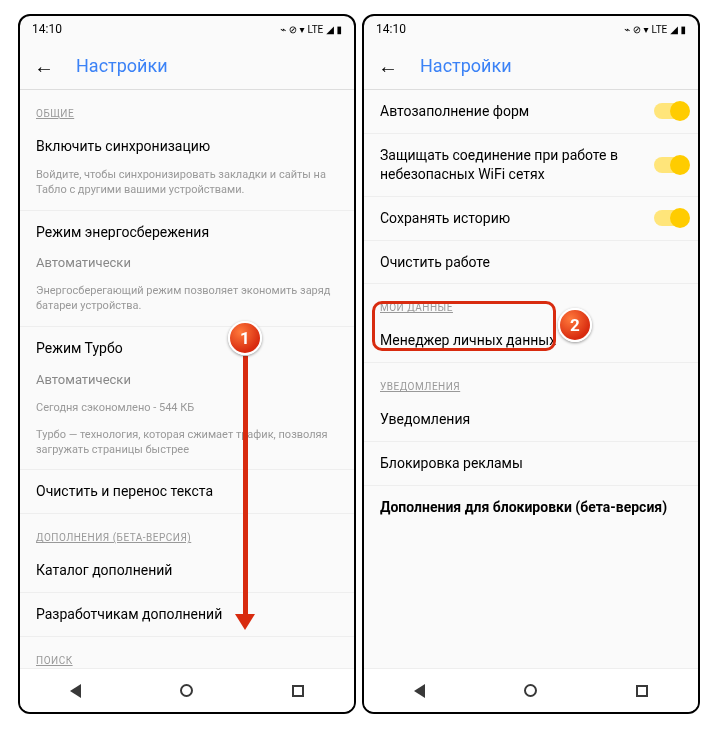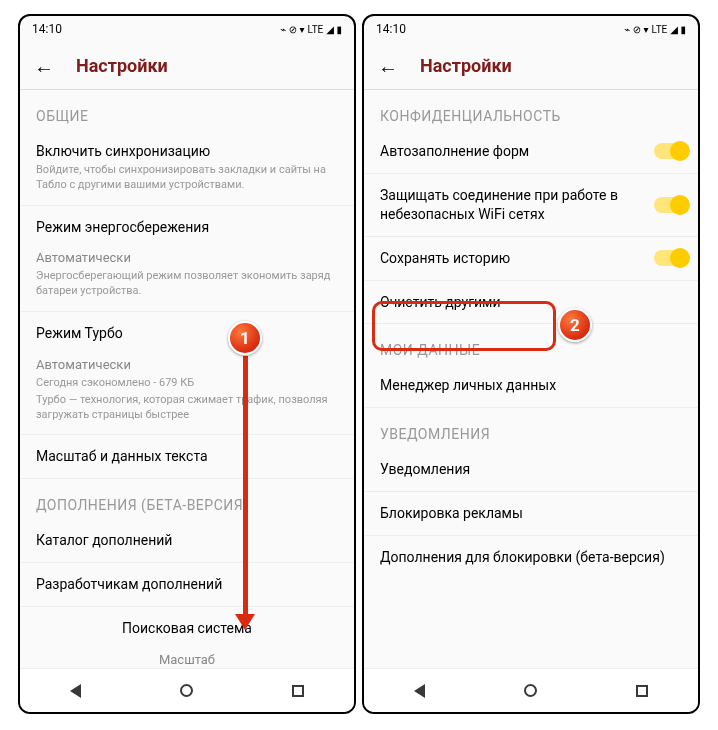--- a/index.html
+++ b/index.html
@@ -39,32 +39,33 @@
     padding: 0 12px;
     border-bottom: 1px solid #ddd;
     background: #fafafa;
   }
   .back-icon {
     width: 24px; height: 24px;
     display: flex; align-items: center; justify-content: center;
     font-size: 20px; color: #000;
     margin-right: 20px;
   }
-  .header-title { font-size: 18px; font-weight: 700; color: #7f1d1d; }
+  .header-title { font-size: 18px; font-weight: 400; color: #3b82f6; }
   .content {
     height: calc(100% - 26px - 48px - 44px);
     overflow: hidden;
     background: #fafafa;
   }
   .section-header {
-    font-size: 14px;
+    font-size: 10px;
     letter-spacing: 0.5px;
     color: #999;
     padding: 18px 16px 6px 16px;
     text-transform: uppercase;
+    text-decoration: underline;
   }
   .setting-item {
     padding: 12px 16px 12px 16px;
     border-bottom: 1px solid #eee;
     position: relative;
   }
   .setting-item.with-toggle { padding-right: 54px; }
   .setting-title {
     font-size: 14px;
     color: #000;
@@ -73,21 +74,21 @@
   .setting-sub {
     font-size: 13px;
     color: #888;
     line-height: 1.3;
     margin-top: 14px;
   }
   .setting-desc {
     font-size: 11px;
     color: #999;
     line-height: 1.35;
-    margin-top: 2px;
+    margin-top: 12px;
   }
   .toggle {
     position: absolute;
     right: 10px;
     top: 50%;
     transform: translateY(-50%);
     width: 34px; height: 16px;
     background: #ffe57a;
     border-radius: 8px;
   }
@@ -165,33 +166,34 @@
       <div class="setting-desc">Войдите, чтобы синхронизировать закладки и сайты на Табло с другими вашими устройствами.</div>
     </div>
     <div class="setting-item">
       <div class="setting-title">Режим энергосбережения</div>
       <div class="setting-sub">Автоматически</div>
       <div class="setting-desc">Энергосберегающий режим позволяет экономить заряд батареи устройства.</div>
     </div>
     <div class="setting-item">
       <div class="setting-title">Режим Турбо</div>
       <div class="setting-sub">Автоматически</div>
-      <div class="setting-desc">Сегодня сэкономлено - 679 КБ</div>
+      <div class="setting-desc">Сегодня сэкономлено - 544 КБ</div>
       <div class="setting-desc">Турбо — технология, которая сжимает трафик, позволяя загружать страницы быстрее</div>
     </div>
     <div class="setting-item">
-      <div class="setting-title">Масштаб и данных текста</div>
+      <div class="setting-title">Очистить и перенос текста</div>
     </div>
     <div class="section-header">ДОПОЛНЕНИЯ (БЕТА-ВЕРСИЯ)</div>
     <div class="setting-item">
       <div class="setting-title">Каталог дополнений</div>
     </div>
     <div class="setting-item">
       <div class="setting-title">Разработчикам дополнений</div>
     </div>
+    <div class="section-header">ПОИСК</div>
     <div class="setting-item" style="border-bottom:none;text-align:center;">
       <div class="setting-title">Поисковая система</div>
       <div class="setting-sub">Масштаб</div>
     </div>
   </div>
   <div class="nav-bar">
     <div class="nav-back"></div>
     <div class="nav-home"></div>
     <div class="nav-recent"></div>
   </div>
@@ -200,48 +202,47 @@
 <div class="frame right">
   <div class="status-bar">
     <span>14:10</span>
     <span class="status-right">⌁ ⊘ ▾ <span>LTE</span> ◢ ▮</span>
   </div>
   <div class="header">
     <div class="back-icon">←</div>
     <div class="header-title">Настройки</div>
   </div>
   <div class="content">
-    <div class="section-header">КОНФИДЕНЦИАЛЬНОСТЬ</div>
     <div class="setting-item with-toggle">
       <div class="setting-title">Автозаполнение форм</div>
       <div class="toggle"></div>
     </div>
     <div class="setting-item with-toggle">
       <div class="setting-title">Защищать соединение при работе в небезопасных WiFi сетях</div>
       <div class="toggle"></div>
     </div>
     <div class="setting-item with-toggle">
       <div class="setting-title">Сохранять историю</div>
       <div class="toggle"></div>
     </div>
     <div class="setting-item">
-      <div class="setting-title">Очистить другими</div>
+      <div class="setting-title">Очистить работе</div>
     </div>
     <div class="section-header">МОИ ДАННЫЕ</div>
     <div class="setting-item">
       <div class="setting-title">Менеджер личных данных</div>
     </div>
     <div class="section-header">УВЕДОМЛЕНИЯ</div>
     <div class="setting-item">
       <div class="setting-title">Уведомления</div>
     </div>
     <div class="setting-item">
       <div class="setting-title">Блокировка рекламы</div>
     </div>
-    <div class="setting-item" style="border-bottom:none;">
+    <div class="setting-item" style="border-bottom:none;font-weight:bold;">
       <div class="setting-title">Дополнения для блокировки (бета-версия)</div>
     </div>
   </div>
   <div class="nav-bar">
     <div class="nav-back"></div>
     <div class="nav-home"></div>
     <div class="nav-recent"></div>
   </div>
 </div>
 

